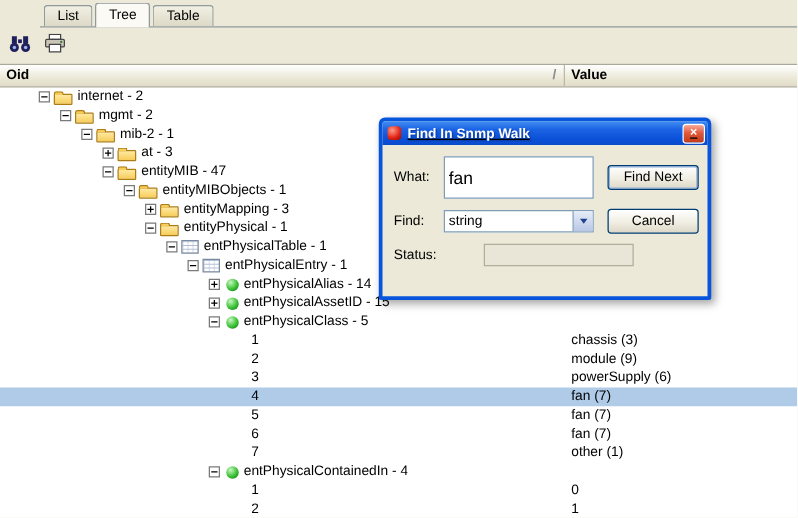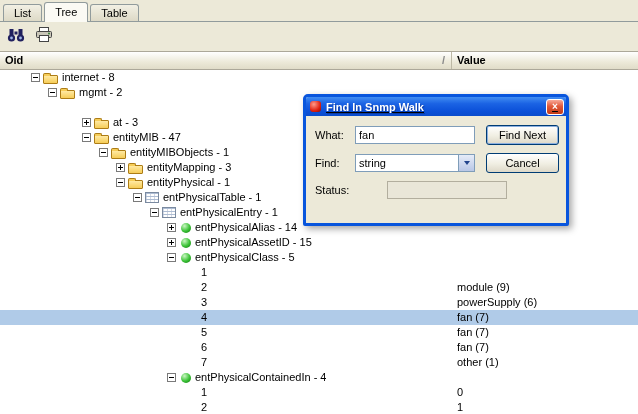--- a/index.html
+++ b/index.html
@@ -5,21 +5,21 @@
   html,body { margin:0; padding:0; }
   body { font-family:"Liberation Sans", sans-serif; }
   .app {
     position:relative; width:638px; height:414px;
     background:#ece9d8; overflow:hidden;
     font-size:11px; color:#000;
     display:flex; flex-direction:column;
   }
 
   
-  .tabbar { height:21px; border-bottom:1px solid #919b9c; display:flex; align-items:flex-end; padding-left:3px; flex:0 0 auto; }
+  .tabbar { height:21px; border-bottom:1px solid #919b9c; display:flex; align-items:flex-end; padding-left:3px; flex:0 0 auto;margin-left:32px; }
   .tab {
     height:16px; line-height:16px; padding:0 10px; margin-right:2px;
     background:linear-gradient(#f2f0e4,#ddd9c6);
     border:1px solid #919b9c; border-bottom:none;
     border-radius:3px 3px 0 0; cursor:default;
   }
   .tab.active {
     height:19px; line-height:19px; background:#fbfaf4;
     margin-bottom:-1px; z-index:2; position:relative;
   }
@@ -94,23 +94,23 @@
   .closebtn {
     flex:0 0 auto; width:16px; height:14px; border:1px solid #fff; border-radius:3px;
     background:linear-gradient(#f8aa9a,#e2593a 45%,#c33a16);
     color:#fff; font-weight:bold; font-size:10px; line-height:13px; text-align:center; cursor:default;
   }
   .dbody { padding:9px 7px 10px 9px; }
   .drow { display:flex; align-items:center; margin-bottom:8px; }
   .drow:last-child { margin-bottom:14px;gap:32px; }
   .dlabel { flex:0 0 40px; }
   .dinput {
-    flex:0 0 120px; width:120px; height:18px; box-sizing:border-box;
+    flex:0 0 120px; width:120px; height:34px; box-sizing:border-box;
     border:1px solid #7f9db9; background:#fff; padding:1px 3px;
-    font-family:"Liberation Sans", sans-serif; font-size:11px;
+    font-family:"Liberation Sans", sans-serif; font-size:14px;
   }
   .dbtn {
     flex:1; margin-left:11px; height:20px;
     border:1px solid #003c74; border-radius:3px;
     background:linear-gradient(#ffffff,#f0eee2 55%,#ddd8c8);
     font-family:"Liberation Sans", sans-serif; font-size:11px;
   }
   .dbtn.default { box-shadow:inset 0 0 0 1px #8cb0e0; }
   .dcombo {
     flex:0 0 120px; width:120px; height:18px; box-sizing:border-box;
@@ -172,34 +172,40 @@
         <span class="sort">/</span>
       </div>
       <div class="h-value">Value</div>
     </div>
     <div class="gbody">
         <div class="trow">
           <div class="cell-oid">
             <span class="indent" style="width: 31px;"></span>
             <span class="toggle minus"></span>
             <span class="nicon icon-folder"></span>
-            <span class="nlabel">internet - 8</span>
+            <span class="nlabel">internet - 2</span>
           </div>
           <div class="cell-value"></div>
         </div>
         <div class="trow">
           <div class="cell-oid">
             <span class="indent" style="width: 48px;"></span>
             <span class="toggle minus"></span>
             <span class="nicon icon-folder"></span>
             <span class="nlabel">mgmt - 2</span>
           </div>
           <div class="cell-value"></div>
         </div>
         <div class="trow">
+          <div class="cell-oid">
+            <span class="indent" style="width: 65px;"></span>
+            <span class="toggle minus"></span>
+            <span class="nicon icon-folder"></span>
+            <span class="nlabel">mib-2 - 1</span>
+          </div>
           <div class="cell-value"></div>
         </div>
         <div class="trow">
           <div class="cell-oid">
             <span class="indent" style="width: 82px;"></span>
             <span class="toggle plus"></span>
             <span class="nicon icon-folder"></span>
             <span class="nlabel">at - 3</span>
           </div>
           <div class="cell-value"></div>
@@ -283,20 +289,21 @@
             <span class="nicon icon-ball"></span>
             <span class="nlabel">entPhysicalClass - 5</span>
           </div>
           <div class="cell-value"></div>
         </div>
         <div class="trow">
           <div class="cell-oid">
             <span class="indent" style="width: 201px;"></span>
             <span class="nlabel">1</span>
           </div>
+          <div class="cell-value">chassis (3)</div>
         </div>
         <div class="trow">
           <div class="cell-oid">
             <span class="indent" style="width: 201px;"></span>
             <span class="nlabel">2</span>
           </div>
           <div class="cell-value">module (9)</div>
         </div>
         <div class="trow">
           <div class="cell-oid">

